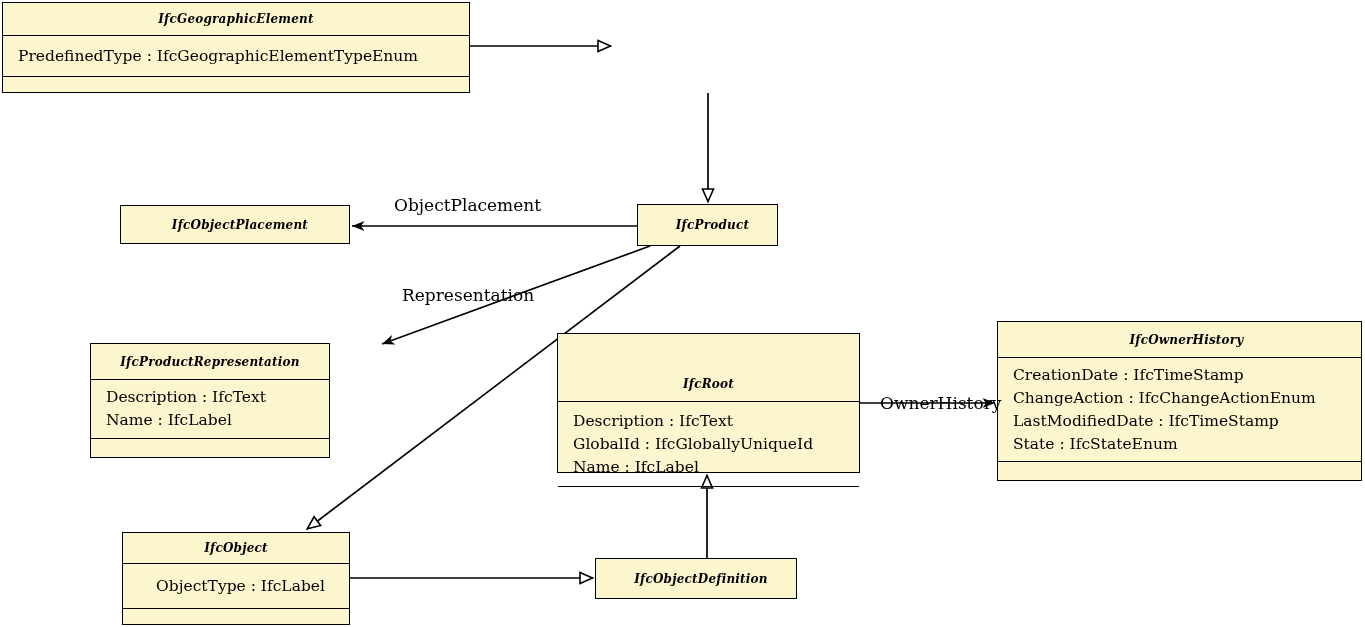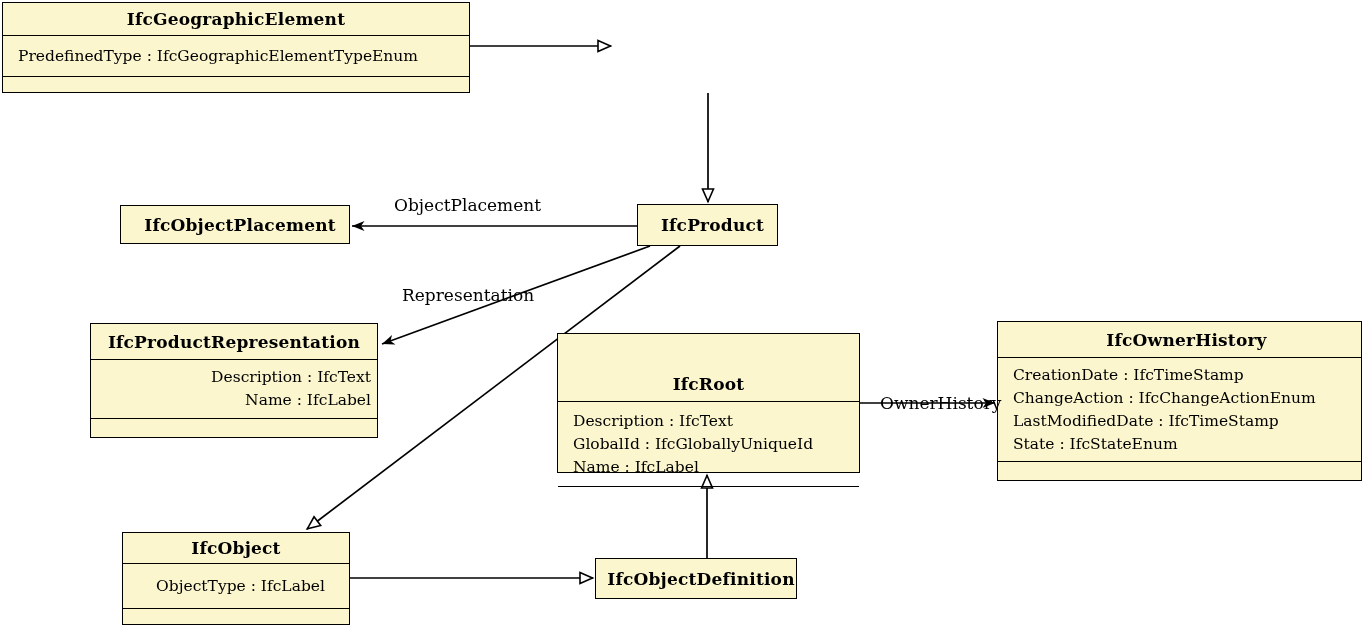--- a/index.html
+++ b/index.html
@@ -28,23 +28,24 @@
     display: flex;
     flex-direction: column;
     z-index: 1;
     color: #000000;
   }
   .c-title {
     display: flex;
     align-items: center;
     justify-content: center;
     font-weight: bold;
-    font-size: 17px;
+    font-size: 12px;
     letter-spacing: 0.2px;
     flex: 0 0 auto;
+    font-style: italic;
   }
   .single .c-title { flex: 1 1 auto; padding-left: 10px; }
   .c-attrs {
     border-top: 1.2px solid #000000;
     display: flex;
     flex-direction: column;
     justify-content: center;
     padding-left: 15px;
     padding-right: 6px;
     font-size: 15.5px;
@@ -97,21 +98,21 @@
 
 
   <div class="uml-class single" style="left:120px; top:205px; width:230px; height:39px;">
     <div class="c-title">IfcObjectPlacement</div>
   </div>
 
   <div class="uml-class single" style="left:637px; top:204px; width:141px; height:42px;">
     <div class="c-title">IfcProduct</div>
   </div>
 
-  <div class="uml-class" style="left:90px; top:323px; width:288px; height:115px;text-align:right;">
+  <div class="uml-class" style="left:90px; top:343px; width:240px; height:115px;">
     <div class="c-title" style="height:35px;">IfcProductRepresentation</div>
     <div class="c-attrs" style="height:58px;">
       <div>Description : IfcText</div>
       <div>Name : IfcLabel</div>
     </div>
     <div class="c-empty"></div>
   </div>
 
   <div class="uml-class" style="left:557px; top:333px; width:303px; height:140px;">
     <div class="c-title" style="height:34px;margin-top:33px;">IfcRoot</div>

